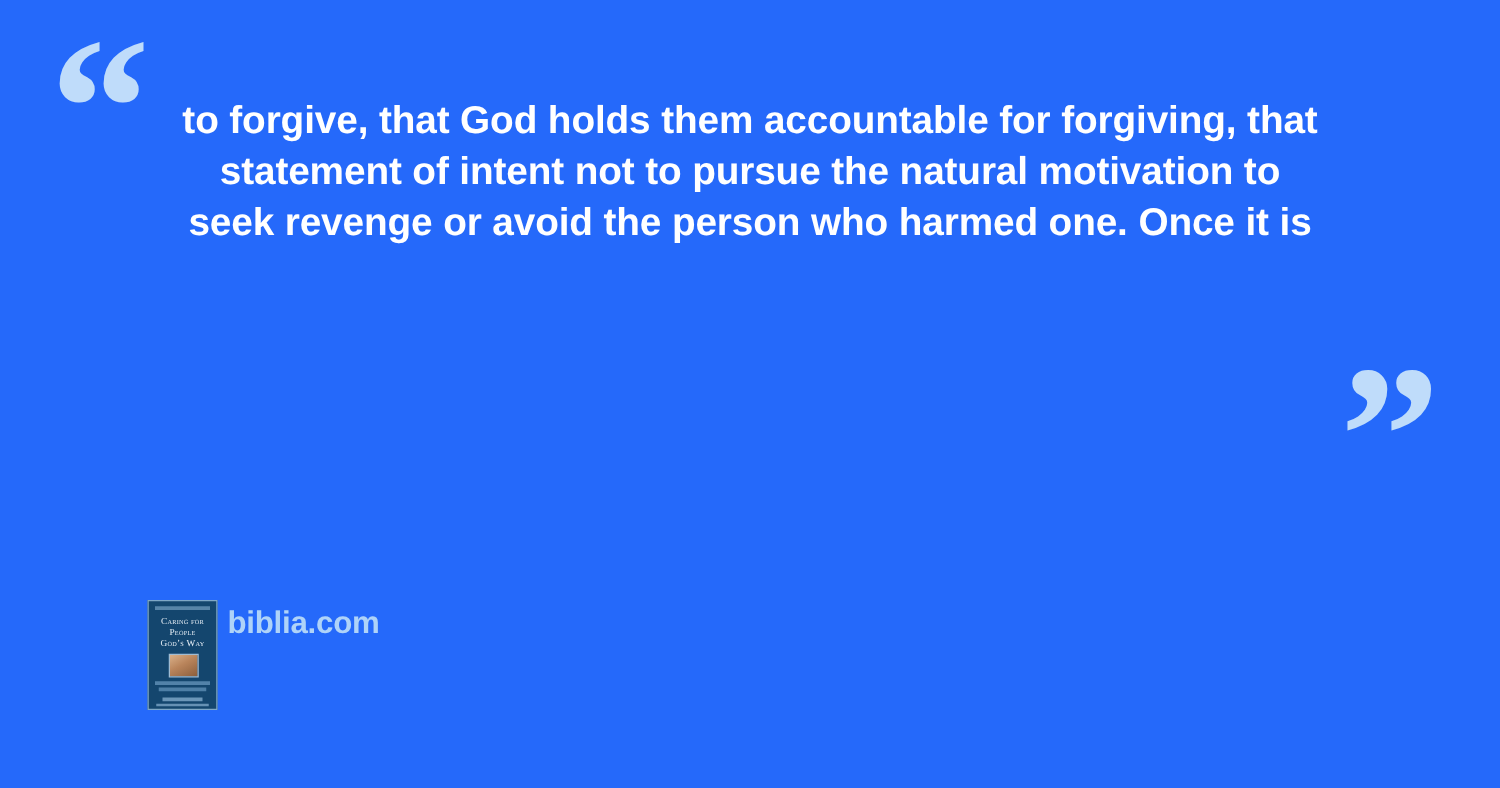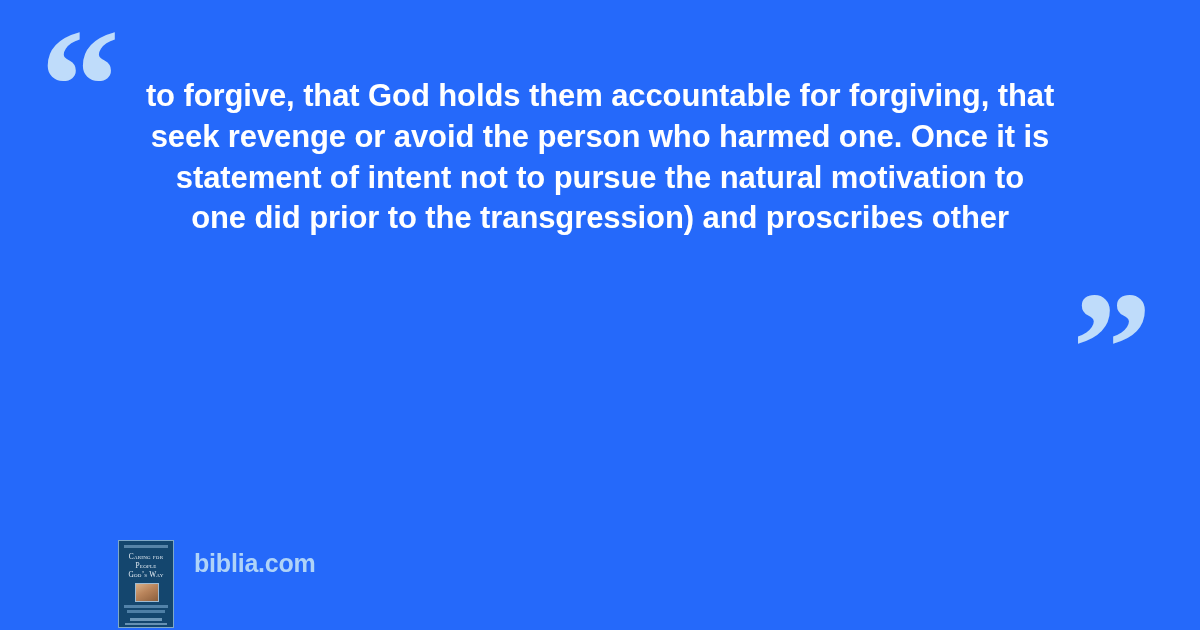--- a/index.html
+++ b/index.html
@@ -62,24 +62,24 @@
   }
   #quote-text .qline {
     display: block;
     white-space: nowrap;
   }
 
   
   #footer {
     position: absolute;
     left: 118px;
-    top: 540px;
+    top: 480px;
     display: flex;
     align-items: flex-start;
-    gap: 20px;
+    gap: 8px;
   }
 
   
   #book-cover {
     position: relative;
     width: 56px;
     height: 88px;
     background: #14466E;
     border: 1px solid #7FA8C6;
     box-sizing: border-box;
@@ -168,36 +168,35 @@
     letter-spacing: -0.3px;
     white-space: nowrap;
   }
   #site-name {
     color: #AFD3F8;
     font-family: "Liberation Sans", sans-serif;
     font-weight: 700;
     font-size: 25px;
     line-height: 28px;
     letter-spacing: -0.2px;
-    margin-top: 7px;
+    margin-top: 2px;
     white-space: nowrap;
   }
 </style>
 </head>
 <body>
 
 <div id="card">
 
   <div id="quote-open" class="quote-mark">“</div>
 
   <div id="quote-text">
     <span class="qline">to forgive, that God holds them accountable for forgiving, that</span>
+    <span class="qline">statement of intent not to pursue the natural motivation to</span>
     <span class="qline">seek revenge or avoid the person who harmed one. Once it is</span>
-    <span class="qline">statement of intent not to pursue the natural motivation to</span>
-    <span class="qline">one did prior to the transgression) and proscribes other</span>
   </div>
 
   <div id="quote-close" class="quote-mark">”</div>
 
   <div id="footer">
 
     <div id="book-cover">
       <div class="bc-topline"></div>
       <div class="bc-title">
         <div>Caring for</div>

